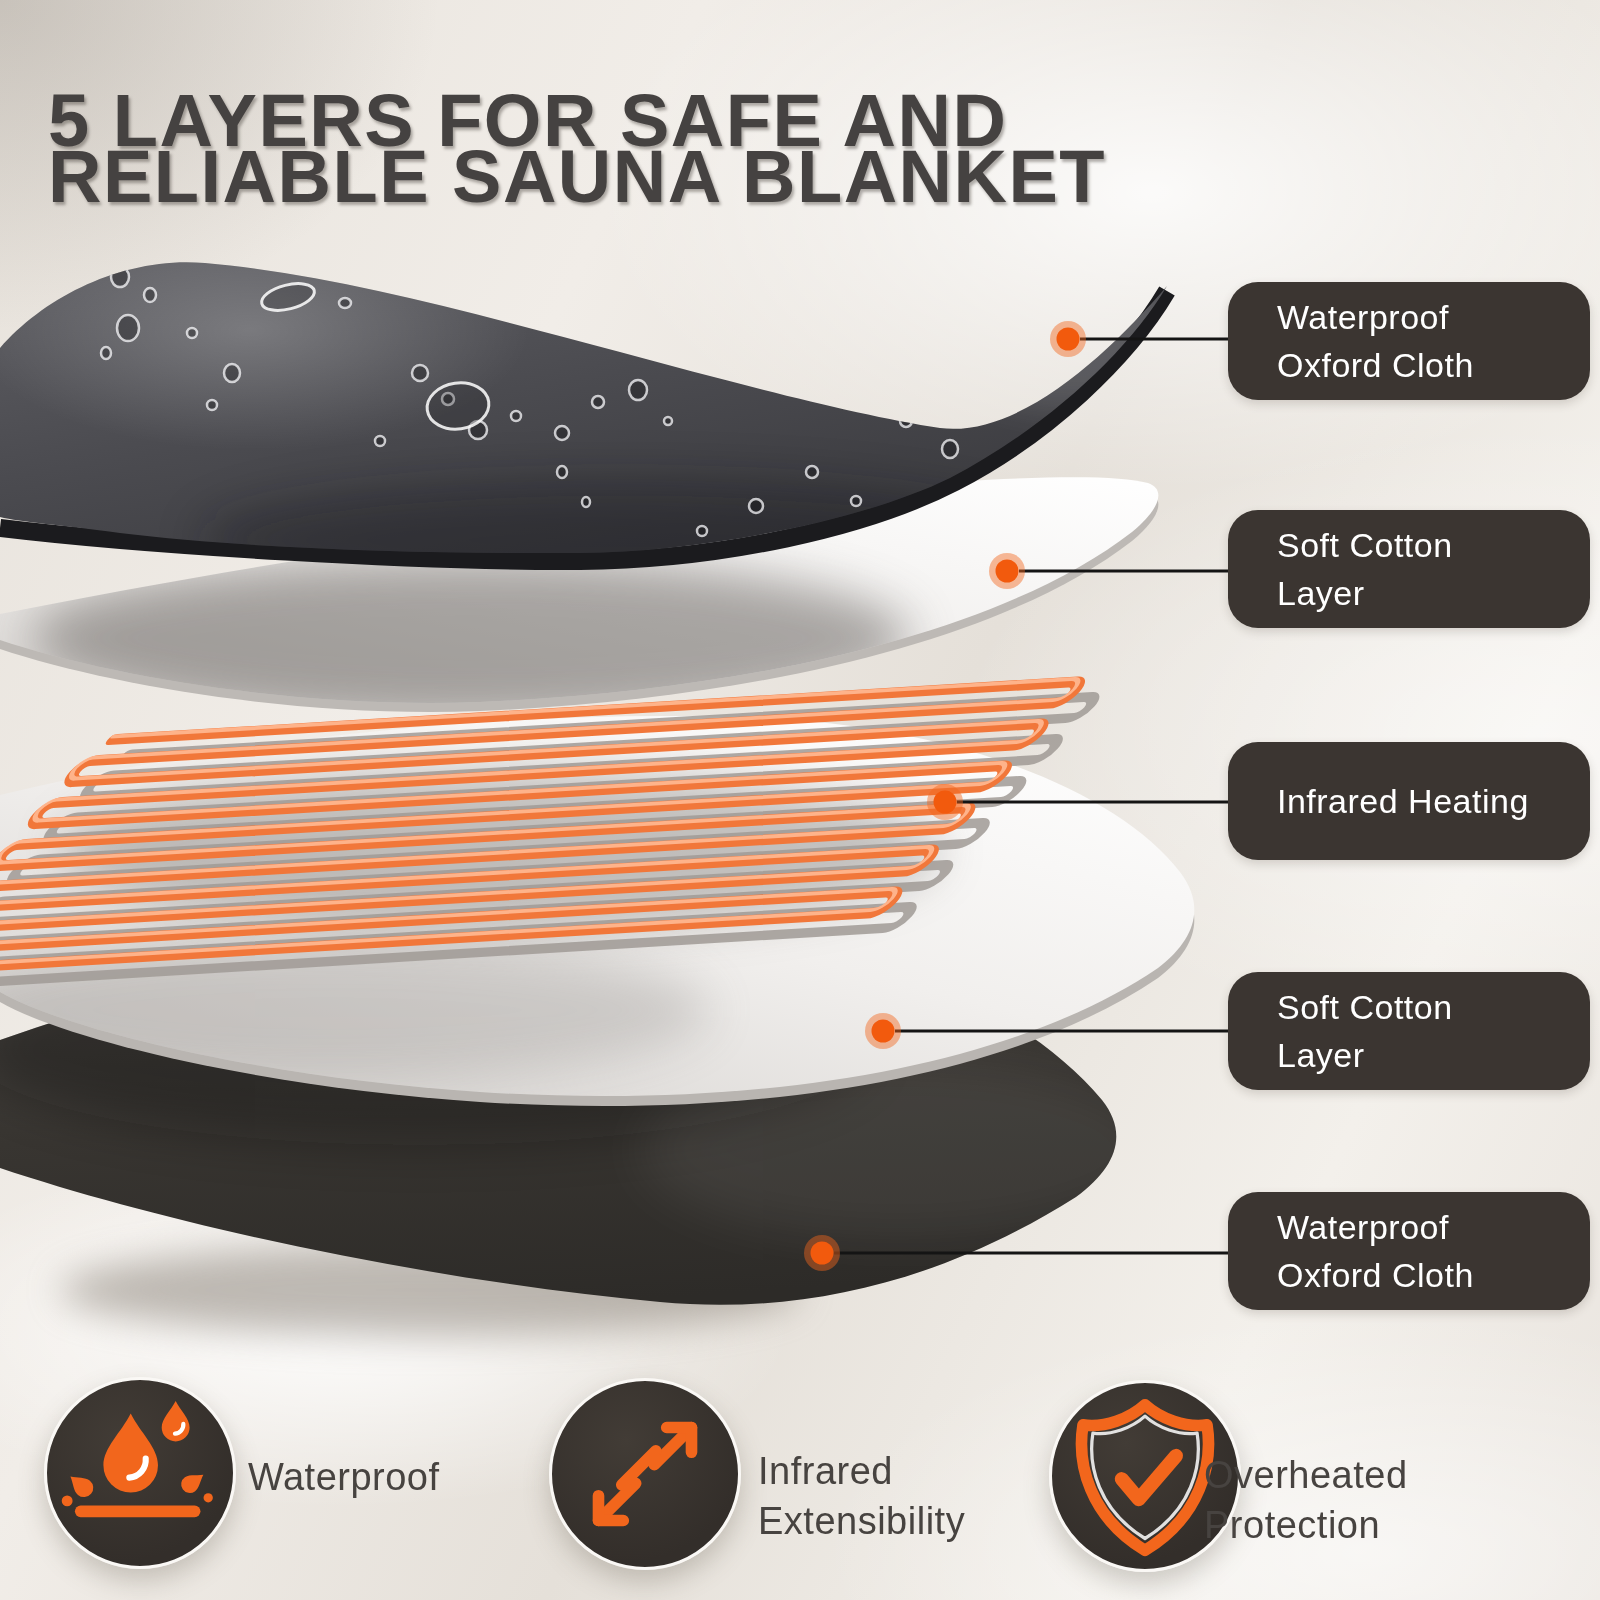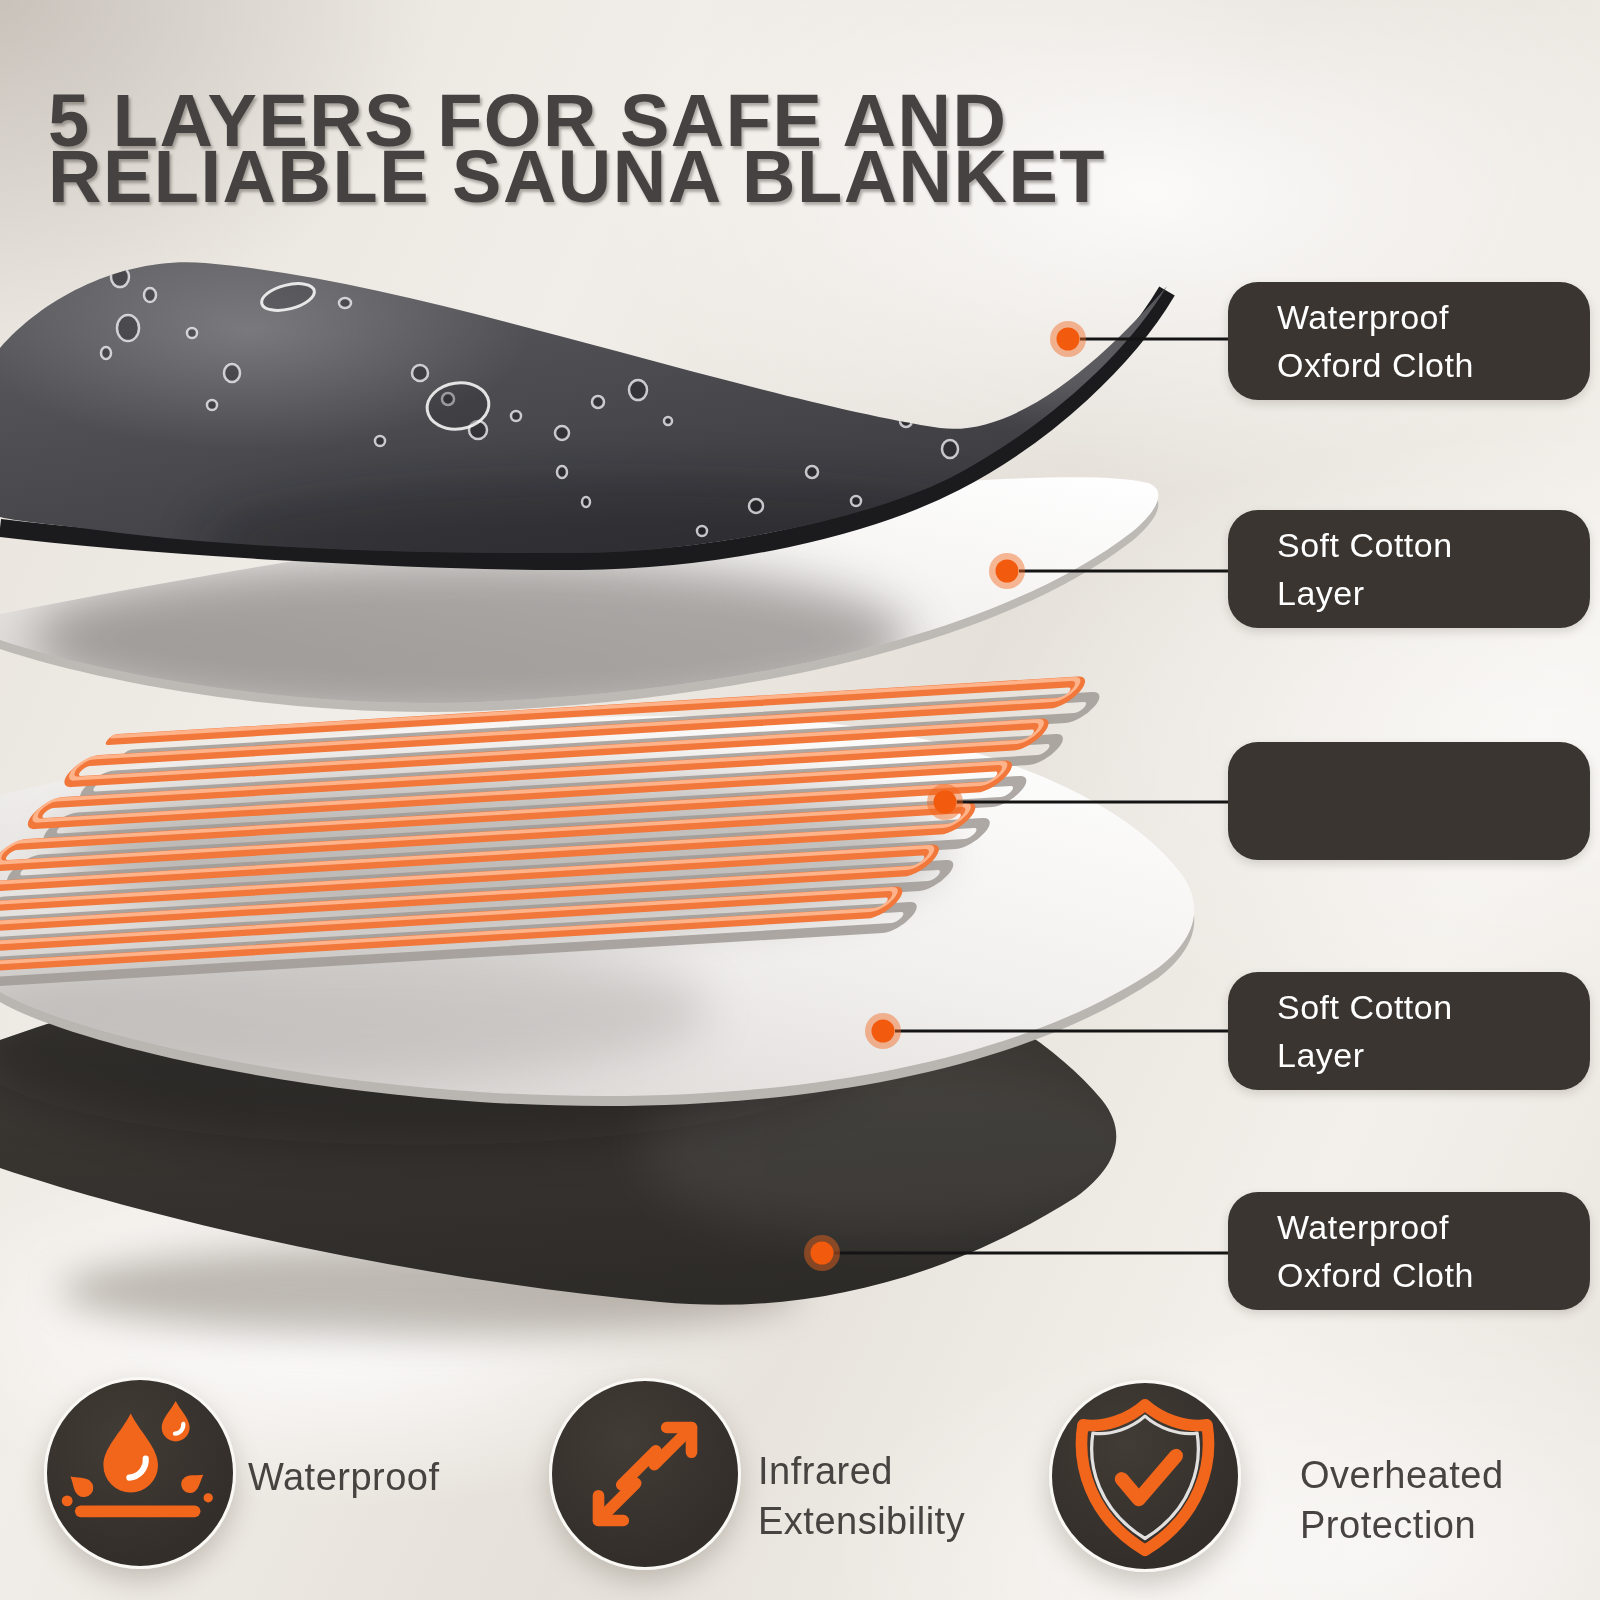--- a/index.html
+++ b/index.html
@@ -215,20 +215,21 @@
 
 <div class="pill" style="top:282px">
   <span>Waterproof</span>
   <span>Oxford Cloth</span>
 </div>
 <div class="pill" style="top:510px">
   <span>Soft Cotton</span>
   <span>Layer</span>
 </div>
 <div class="pill" style="top:742px">
+  <span>Infrared Heating</span>
 </div>
 <div class="pill" style="top:972px">
   <span>Soft Cotton</span>
   <span>Layer</span>
 </div>
 <div class="pill" style="top:1192px">
   <span>Waterproof</span>
   <span>Oxford Cloth</span>
 </div>
 
@@ -276,16 +277,16 @@
   <span>Extensibility</span>
 </div>
 
 <div class="feature-circle" style="left:1049px;top:1380px">
   <svg width="186" height="186" viewBox="-60 -60 120 120">
     <path d="M 0,-46 C 10,-37 26,-31 40,-33 C 44,-8 36,26 0,48 C -36,26 -44,-8 -40,-33 C -26,-31 -10,-37 0,-46 Z" fill="none" stroke="#F2661C" stroke-width="7.5" stroke-linejoin="round"></path>
     <path d="M 0,-46 C 10,-37 26,-31 40,-33 C 44,-8 36,26 0,48 C -36,26 -44,-8 -40,-33 C -26,-31 -10,-37 0,-46 Z" transform="scale(0.84)" fill="none" stroke="#ffffff" stroke-width="2.5" opacity="0.85" stroke-linejoin="round"></path>
     <path d="M -15,2 L -4,15 L 20,-13" fill="none" stroke="#F2661C" stroke-width="9" stroke-linecap="round" stroke-linejoin="round"></path>
   </svg>
 </div>
-<div class="feature-label" style="left:1300px;top:1450px">
+<div class="feature-label" style="left:1204px;top:1450px">
   <span>Overheated</span>
   <span>Protection</span>
 </div>
 
 </body></html>

